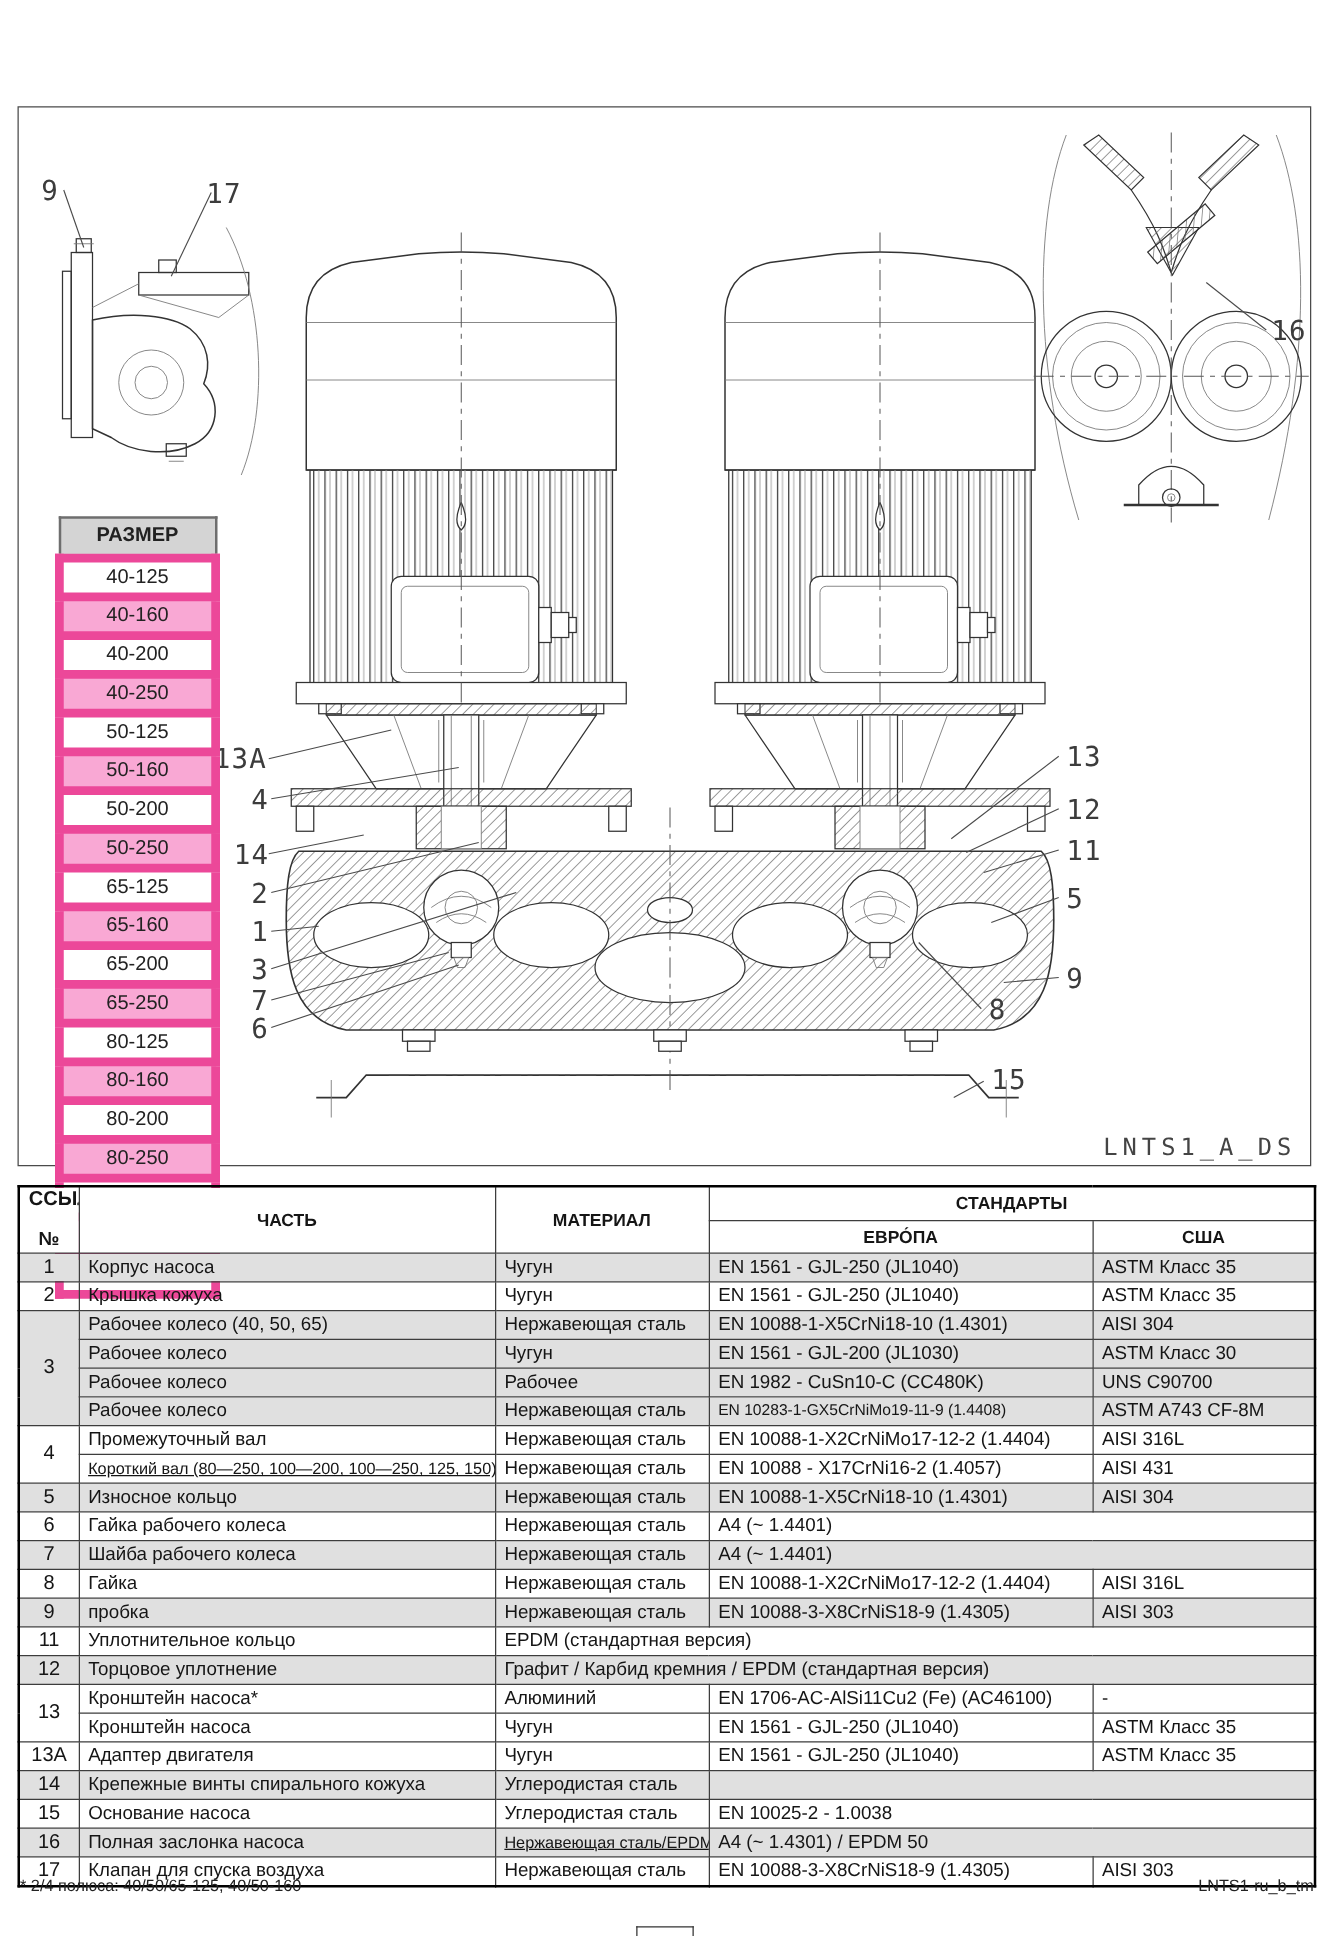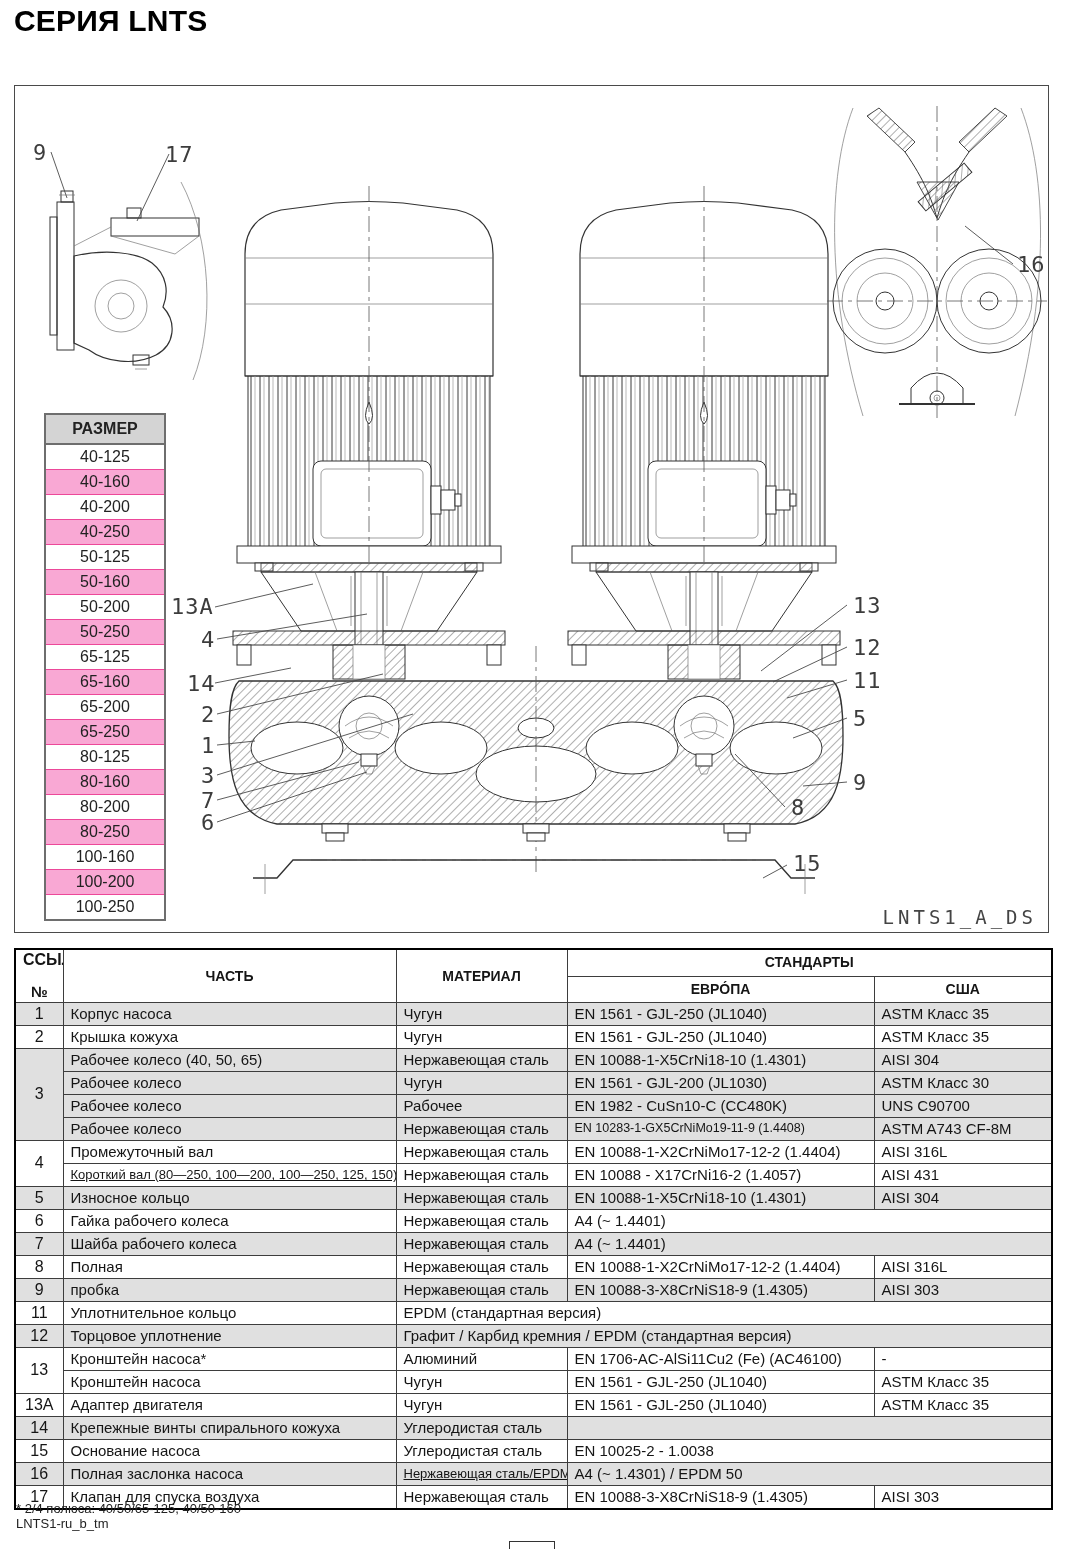--- a/index.html
+++ b/index.html
@@ -4,54 +4,53 @@
 <style>
   html,body{margin:0;padding:0;background:#fff;}
   body{width:1065px;height:1549px;position:relative;font-family:"Liberation Sans",sans-serif;color:#111;}
   .title{position:absolute;left:14px;top:4px;line-height:1.12;font-weight:900;font-size:30px;letter-spacing:.2px;color:#000;}
   .title div{white-space:nowrap;}
   
   .panel{position:absolute;left:14px;top:85px;width:1035px;height:848px;border:1px solid #4a4a4a;background:#fff;box-sizing:border-box;}
   .panel svg{position:absolute;left:0;top:0;}
   
   .sizeTbl{position:absolute;left:29px;top:327px;border-collapse:collapse;table-layout:fixed;background:#fff;}
-  .sizeTbl td{border:1px solid #ec4899;width:118px;height:24px;text-align:center;font-size:16px;color:#222;padding:0;}
+  .sizeTbl td{border:7px solid #ec4899;width:118px;height:24px;text-align:center;font-size:16px;color:#222;padding:0;}
   .sizeTbl tr.hd td{background:#d4d4d4;font-weight:bold;height:28px;border:2px solid #6e6e6e;}
   .sizeTbl tr.alt td{background:#f9a8d4;}
   .sizeTbl{border:2px solid #6e6e6e;}
   
   .parts{position:absolute;left:14px;top:948px;width:1037px;border-collapse:collapse;table-layout:fixed;}
   .parts td{border:1px solid #3d3d3d;font-size:15px;padding:0 7px;overflow:hidden;white-space:nowrap;color:#151515;height:22px;line-height:1.05;}
   .parts{border:2px solid #000;}
   .parts col.c1{width:48px}.parts col.c2{width:333px}.parts col.c3{width:171px}.parts col.c4{width:307px}.parts col.c5{width:178px}
   .parts td.ref{text-align:center;padding:0 2px;font-size:16px;}
   .parts tr.shade td{background:#e0e0e0;}
   .parts td.hd{font-weight:bold;text-align:center;font-size:14px;background:#fff;}
   .parts td.sm{font-size:13px;text-decoration:underline;}
   .parts td.sm2{font-size:12.5px;}
   .refhead{display:flex;flex-direction:column;justify-content:space-between;height:48px;padding:2px 0;}
   .refhead .l1{font-size:16px;font-weight:bold;}
   .refhead .l2{font-size:15px;font-weight:bold;}
-  .foot{position:absolute;left:16px;top:1501px;width:1035px;font-size:13px;color:#222;display:flex;justify-content:space-between;flex-direction:column;}
+  .foot{position:absolute;left:16px;top:1501px;width:1035px;font-size:13px;color:#222;display:flex;justify-content:space-between;}
   .pagebox{position:absolute;left:509px;top:1541px;width:46px;height:8px;border:1px solid #333;border-bottom:none;box-sizing:border-box;background:#fff;}
   
   .ln{stroke:#333;stroke-width:1.2;fill:none;}
   .ln2{stroke:#333;stroke-width:1;fill:none;}
   .thin{stroke:#777;stroke-width:.7;fill:none;}
   .cl{stroke:#4a4a4a;stroke-width:.9;fill:none;}
   .ctr{stroke:#555;stroke-width:.8;fill:none;stroke-dasharray:16 5 4 5;}
   .num{font-family:"DejaVu Sans Mono",monospace;font-size:22px;fill:#3c3c3c;letter-spacing:1px;}
   .code{font-family:"DejaVu Sans Mono",monospace;font-size:19px;fill:#444;letter-spacing:4px;}
   .wfill{fill:#fff;}
 </style>
 </head>
 <body>
 
 <div class="title">
-  <div>СЕРИЯ LNTS</div>
 </div>
 
 <div class="panel">
   <svg width="1035" height="846" viewBox="0 0 1035 846">
     <defs>
       <pattern id="ht" width="6" height="6" patternUnits="userSpaceOnUse" patternTransform="rotate(45)">
         <line x1="0" y1="0" x2="0" y2="6" stroke="#5f5f5f" stroke-width="1"></line>
       </pattern>
       <pattern id="fn" width="9" height="10" patternUnits="userSpaceOnUse">
         <line x1="2" y1="0" x2="2" y2="10" stroke="#3a3a3a" stroke-width="1"></line>
@@ -369,21 +368,21 @@
     <td colspan="2">A4 (~ 1.4401)</td>
   </tr>
   <tr class="shade">
     <td class="ref">7</td>
     <td>Шайба рабочего колеса</td>
     <td>Нержавеющая сталь</td>
     <td colspan="2">A4 (~ 1.4401)</td>
   </tr>
   <tr>
     <td class="ref">8</td>
-    <td>Полная</td>
+    <td>Гайка</td>
     <td>Нержавеющая сталь</td>
     <td>EN 10088-1-X2CrNiMo17-12-2 (1.4404)</td>
     <td>AISI 316L</td>
   </tr>
   <tr class="shade">
     <td class="ref">9</td>
     <td>пробка</td>
     <td>Нержавеющая сталь</td>
     <td>EN 10088-3-X8CrNiS18-9 (1.4305)</td>
     <td>AISI 303</td>

